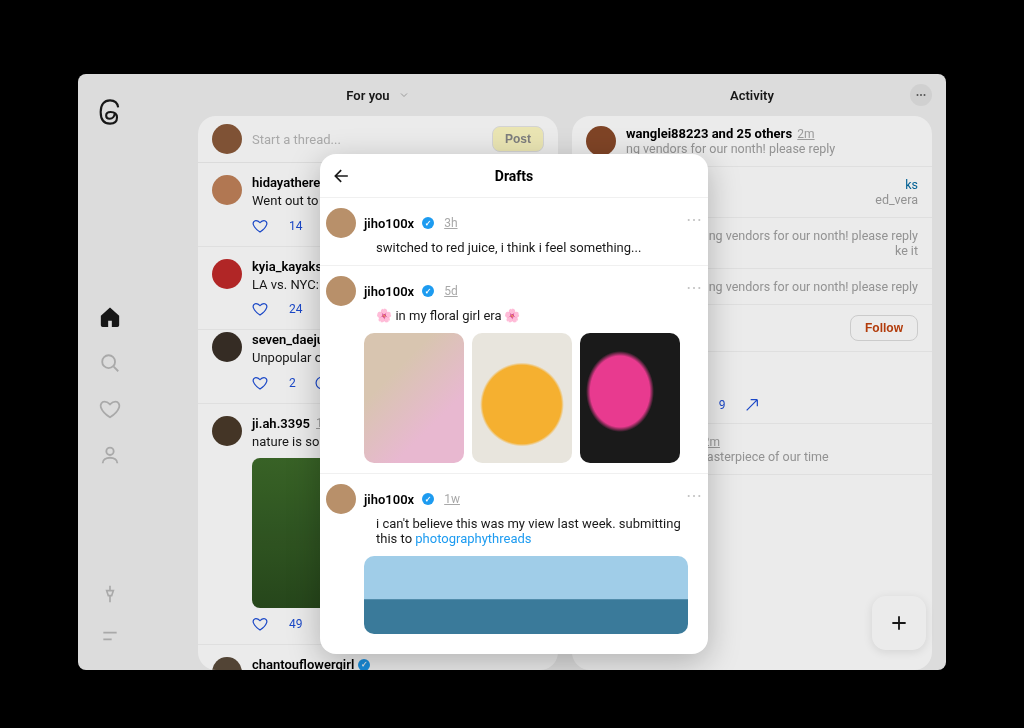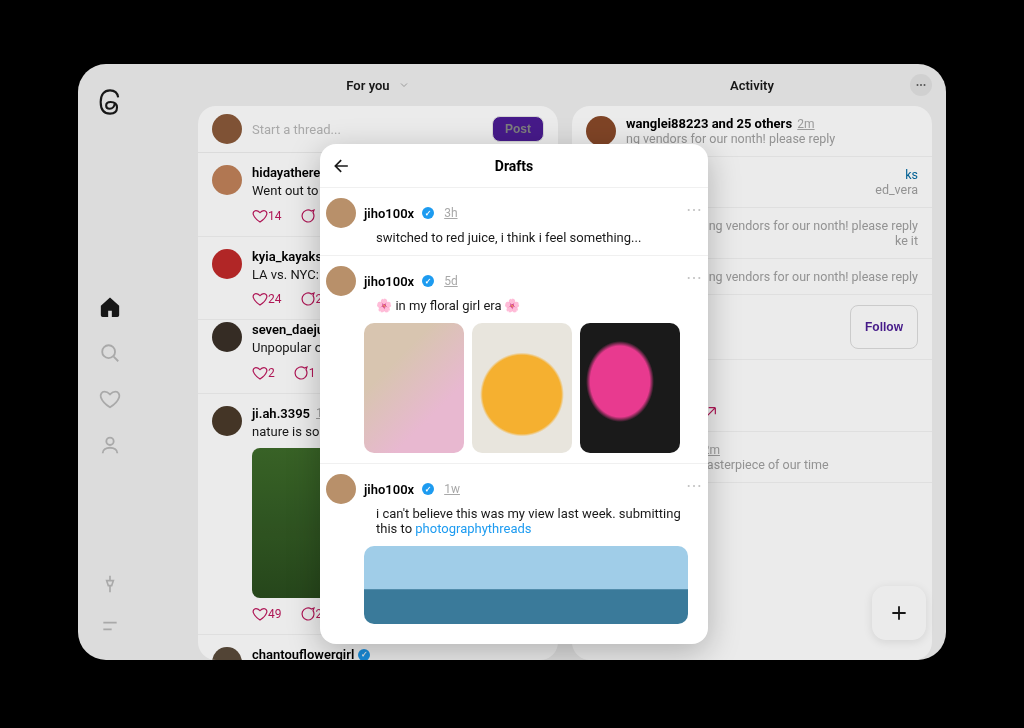--- a/index.html
+++ b/index.html
@@ -7,25 +7,25 @@
   background: #000;
   font-family: -apple-system, BlinkMacSystemFont, "Segoe UI", Roboto, Helvetica, Arial, sans-serif;
   width: 1024px;
   height: 728px;
   overflow: hidden;
   position: relative;
 }
 .device {
   position: absolute;
   left: 78px;
-  top: 64px;
+  top: 74px;
   width: 868px;
   height: 596px;
   background: #efefef;
-  border-radius: 28px;
+  border-radius: 8px;
   overflow: hidden;
 }
 .sidebar {
   position: absolute;
   left: 0;
   top: 0;
   width: 64px;
   height: 100%;
   display: flex;
   flex-direction: column;
@@ -128,21 +128,21 @@
   flex-shrink: 0;
 }
 .avatar.sm { width: 30px; height: 30px; }
 .composer-text {
   flex: 1;
   color: #b8b8b8;
   font-size: 13px;
 }
 .post-btn {
   border: 1px solid #e5e5e5;
-  background: #4c1d95;
+  background: #fef9c3;
   border-radius: 8px;
   padding: 5px 12px;
   font-size: 12px;
   font-weight: 600;
   color: #888;
 }
 .feed-item {
   display: flex;
   padding: 12px 14px;
   gap: 10px;
@@ -159,22 +159,22 @@
 .feed-text { font-size: 13px; color: #1a1a1a; margin-top: 2px; line-height: 1.35; }
 .feed-actions {
   display: flex;
   gap: 18px;
   margin-top: 8px;
   align-items: center;
 }
 .act {
   display: inline-flex;
   align-items: center;
-  gap: 0;
-  color: #be185d;
+  gap: 21px;
+  color: #1d4ed8;
   font-size: 12px;
 }
 .act svg { width: 16px; height: 16px; }
 .thumb-row {
   display: flex;
   gap: 10px;
   margin-top: 8px;
 }
 .thumb {
   width: 115px;
@@ -188,24 +188,24 @@
   padding: 10px 14px;
   gap: 10px;
   border-bottom: 1px solid #f2f2f2;
 }
 .activity-text { font-size: 12.5px; color: #0369a1; }
 .activity-head { font-size: 13px; }
 .follow-btn {
   border: 1px solid #ddd;
   background: #fff;
   border-radius: 8px;
-  padding: 14px 14px;
+  padding: 5px 14px;
   font-size: 12px;
   font-weight: 600;
-  color: #4c1d95;
+  color: #c2410c;
 }
 .hearts { margin-top: 4px; }
 .heart-g { display: inline-block; width: 13px; height: 13px; background: #d42d2d; clip-path: polygon(50% 90%, 10% 45%, 10% 25%, 30% 10%, 50% 25%, 70% 10%, 90% 25%, 90% 45%); margin-right: -2px; }
 
 .overlay {
   position: absolute;
   inset: 0;
   background: rgba(0,0,0,0.08);
 }
 .modal {

